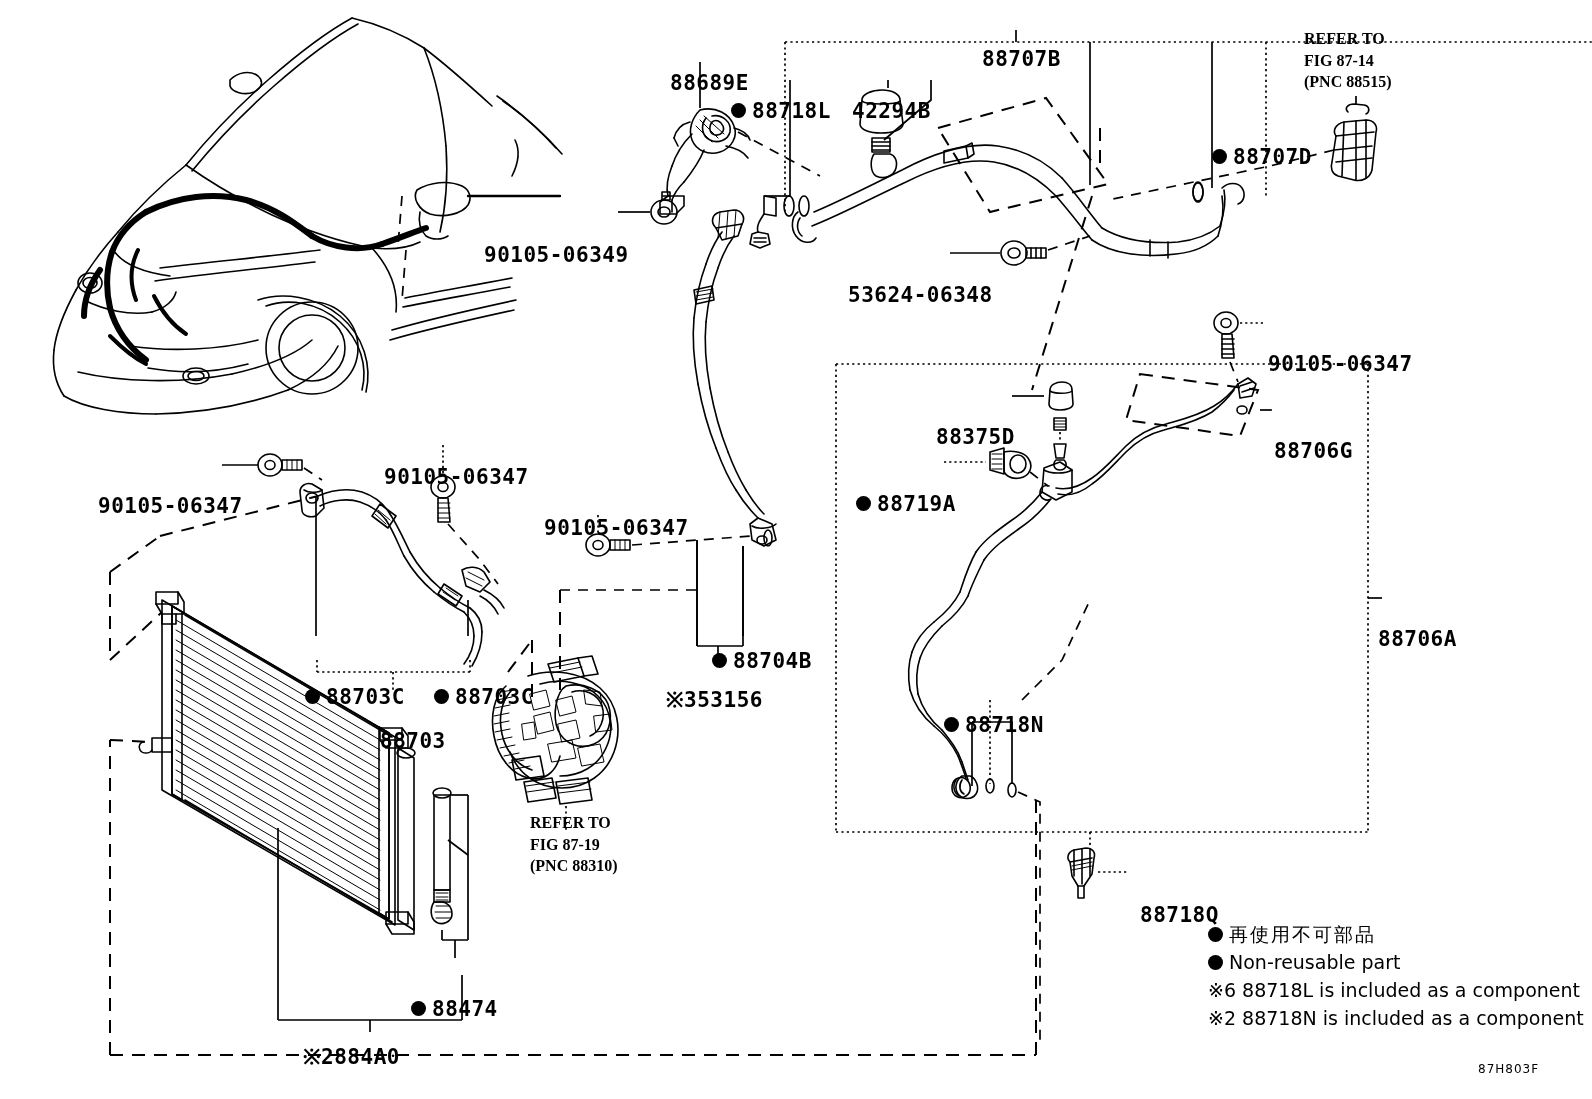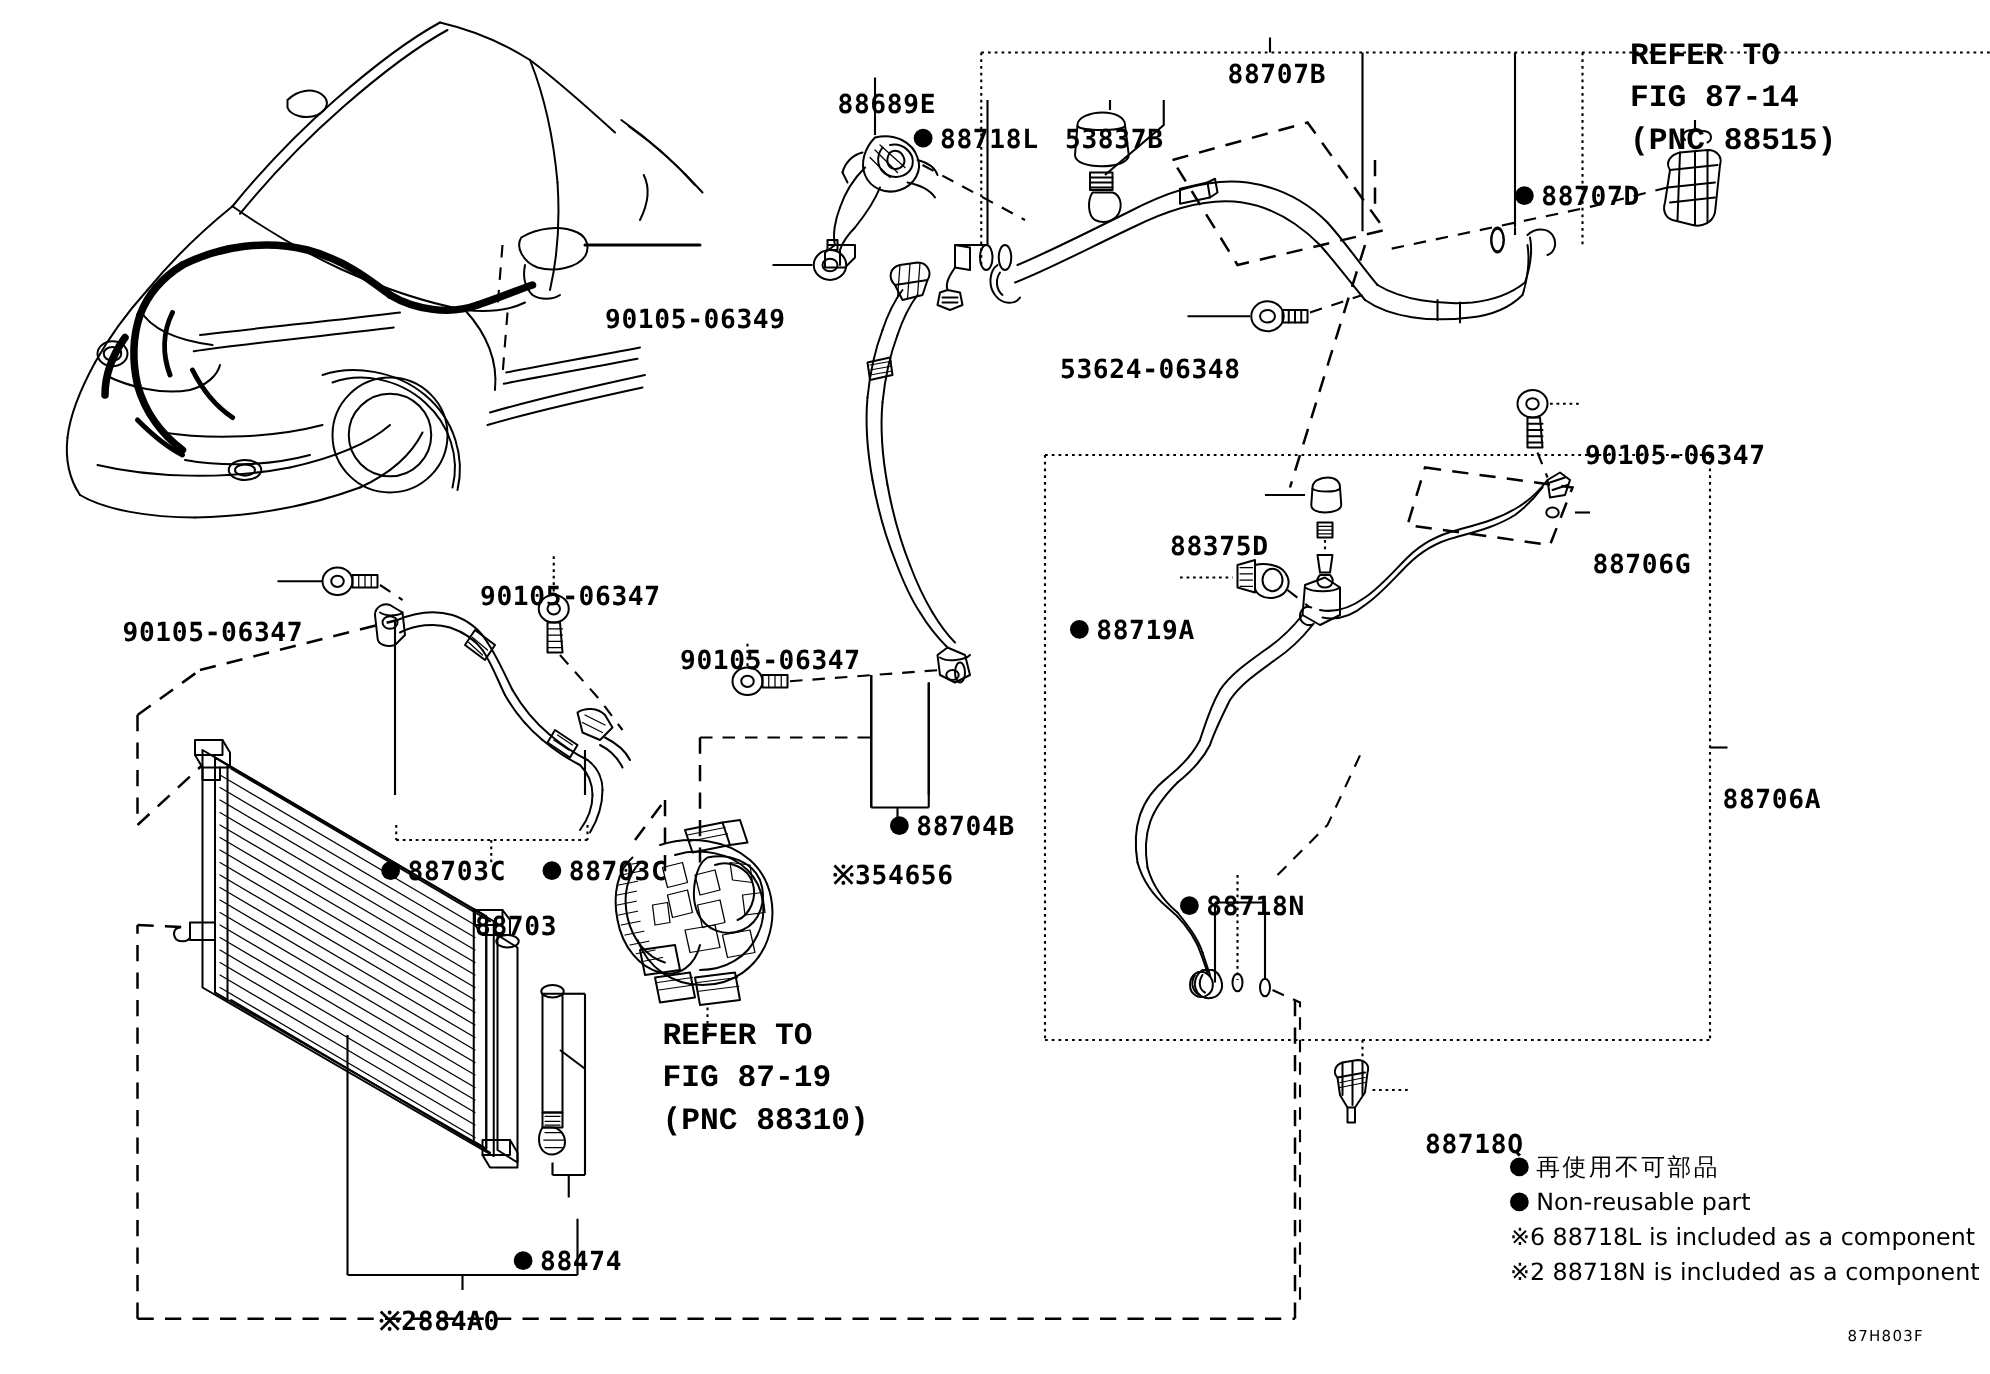--- a/index.html
+++ b/index.html
@@ -16,22 +16,22 @@
     font-weight:700;
     font-size:21px;
     letter-spacing:0.5px;
     white-space:nowrap;
     color:#000;
     line-height:1.28;
     margin-top:40px;
   }
   .refer{
     position:absolute;
-    font-family:Liberation Mono, monospace;
-    font-weight:700;font-size:25px;line-height:1.35;white-space:pre;
+    font-family:Liberation Serif, serif;
+    font-weight:700;font-size:16px;line-height:1.35;white-space:pre;
   }
   .dot{
     display:inline-block;width:15px;height:15px;border-radius:50%;
     background:#000;vertical-align:middle;margin-right:6px;margin-bottom:3px;
   }
   .legend{
     position:absolute;
     font-family:"DejaVu Sans","Liberation Sans",sans-serif;
     font-size:19px;white-space:nowrap;line-height:1.0;
   }
@@ -577,21 +577,21 @@
     <path class="dash" d="M508,672 L532,640"></path>
 
   </svg>
 
   <div class="lbl" style="left:982px;top:6px;">88707B</div>
 
   <div class="lbl" style="left:670px;top:30px;">88689E</div>
 
   <div class="lbl" style="left:731px;top:58px;"><span class="dot"></span><span>88718L</span></div>
 
-  <div class="lbl" style="left:852px;top:58px;">53837B</div>
+  <div class="lbl" style="left:852px;top:58px;">42294B</div>
 
   <div class="refer" style="left:1304px;top:28px;">REFER TO
 FIG 87-14
 (PNC 88515)</div>
 
   <div class="lbl" style="left:1212px;top:104px;"><span class="dot"></span><span>88707D</span></div>
 
   <div class="lbl" style="left:484px;top:202px;">90105-06349</div>
 
   <div class="lbl" style="left:848px;top:242px;">53624-06348</div>
@@ -613,21 +613,21 @@
   <div class="lbl" style="left:544px;top:475px;">90105-06347</div>
 
   <div class="lbl" style="left:305px;top:644px;"><span class="dot"></span><span>88703C</span></div>
 
   <div class="lbl" style="left:434px;top:644px;"><span class="dot"></span><span>88703C</span></div>
 
   <div class="lbl" style="left:380px;top:688px;">88703</div>
 
   <div class="lbl" style="left:712px;top:608px;"><span class="dot"></span><span>88704B</span></div>
 
-  <div class="lbl" style="left:666px;top:647px;">※354656</div>
+  <div class="lbl" style="left:666px;top:647px;">※353156</div>
 
   <div class="lbl" style="left:944px;top:672px;"><span class="dot"></span><span>88718N</span></div>
 
   <div class="lbl" style="left:1140px;top:862px;">88718Q</div>
 
   <div class="refer" style="left:530px;top:812px;">REFER TO
 FIG 87-19
 (PNC 88310)</div>
 
   <div class="lbl" style="left:411px;top:956px;"><span class="dot"></span><span>88474</span></div>

